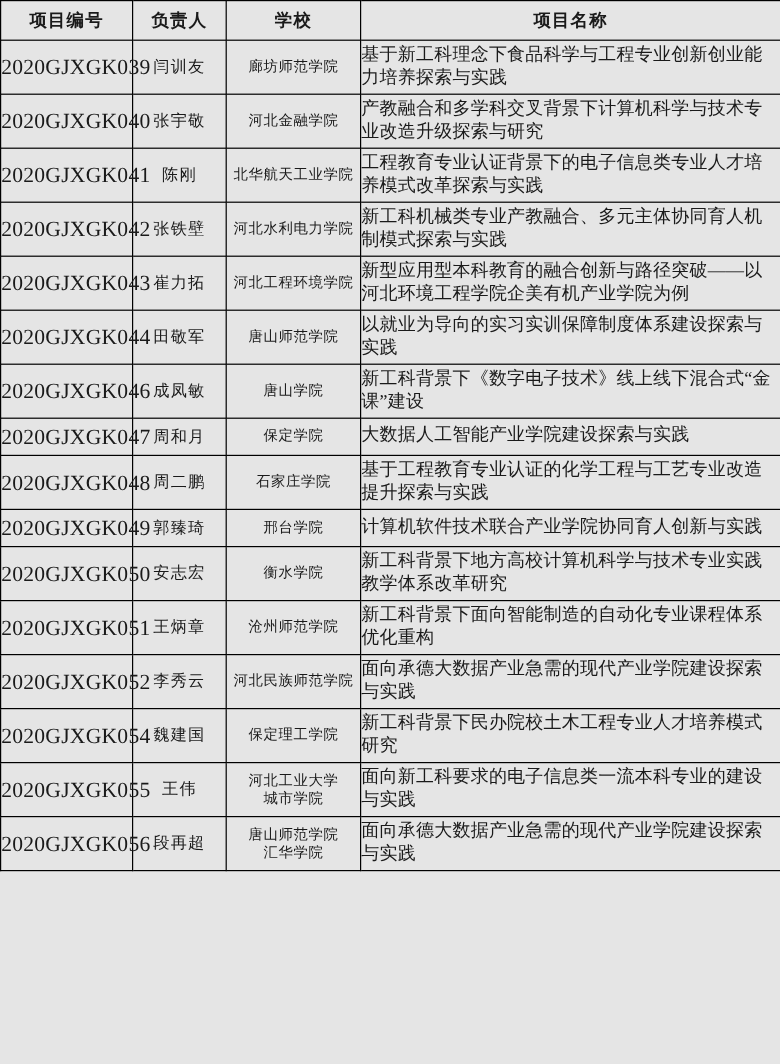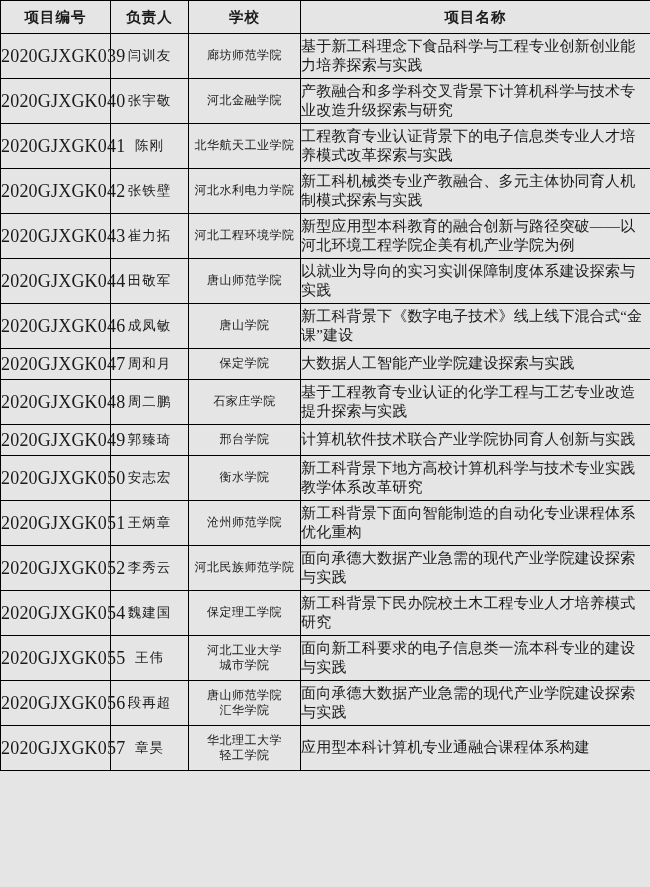--- a/index.html
+++ b/index.html
@@ -252,26 +252,15 @@
           <td class="code">2020GJXGK056</td>
           <td class="person">段再超</td>
           <td class="school">
             <div class="school-lines">
               <span>唐山师范学院</span>
               <span>汇华学院</span>
             </div>
           </td>
           <td class="title">面向承德大数据产业急需的现代产业学院建设探索与实践</td>
         </tr>
-        <tr class="r2">
-          <td class="code">2020GJXGK057</td>
-          <td class="person">章昊</td>
-          <td class="school">
-            <div class="school-lines">
-              <span>华北理工大学</span>
-              <span>轻工学院</span>
-            </div>
-          </td>
-          <td class="title">应用型本科计算机专业通融合课程体系构建</td>
-        </tr>
       </tbody>
   </table>
 </div>
 
 </body></html>

